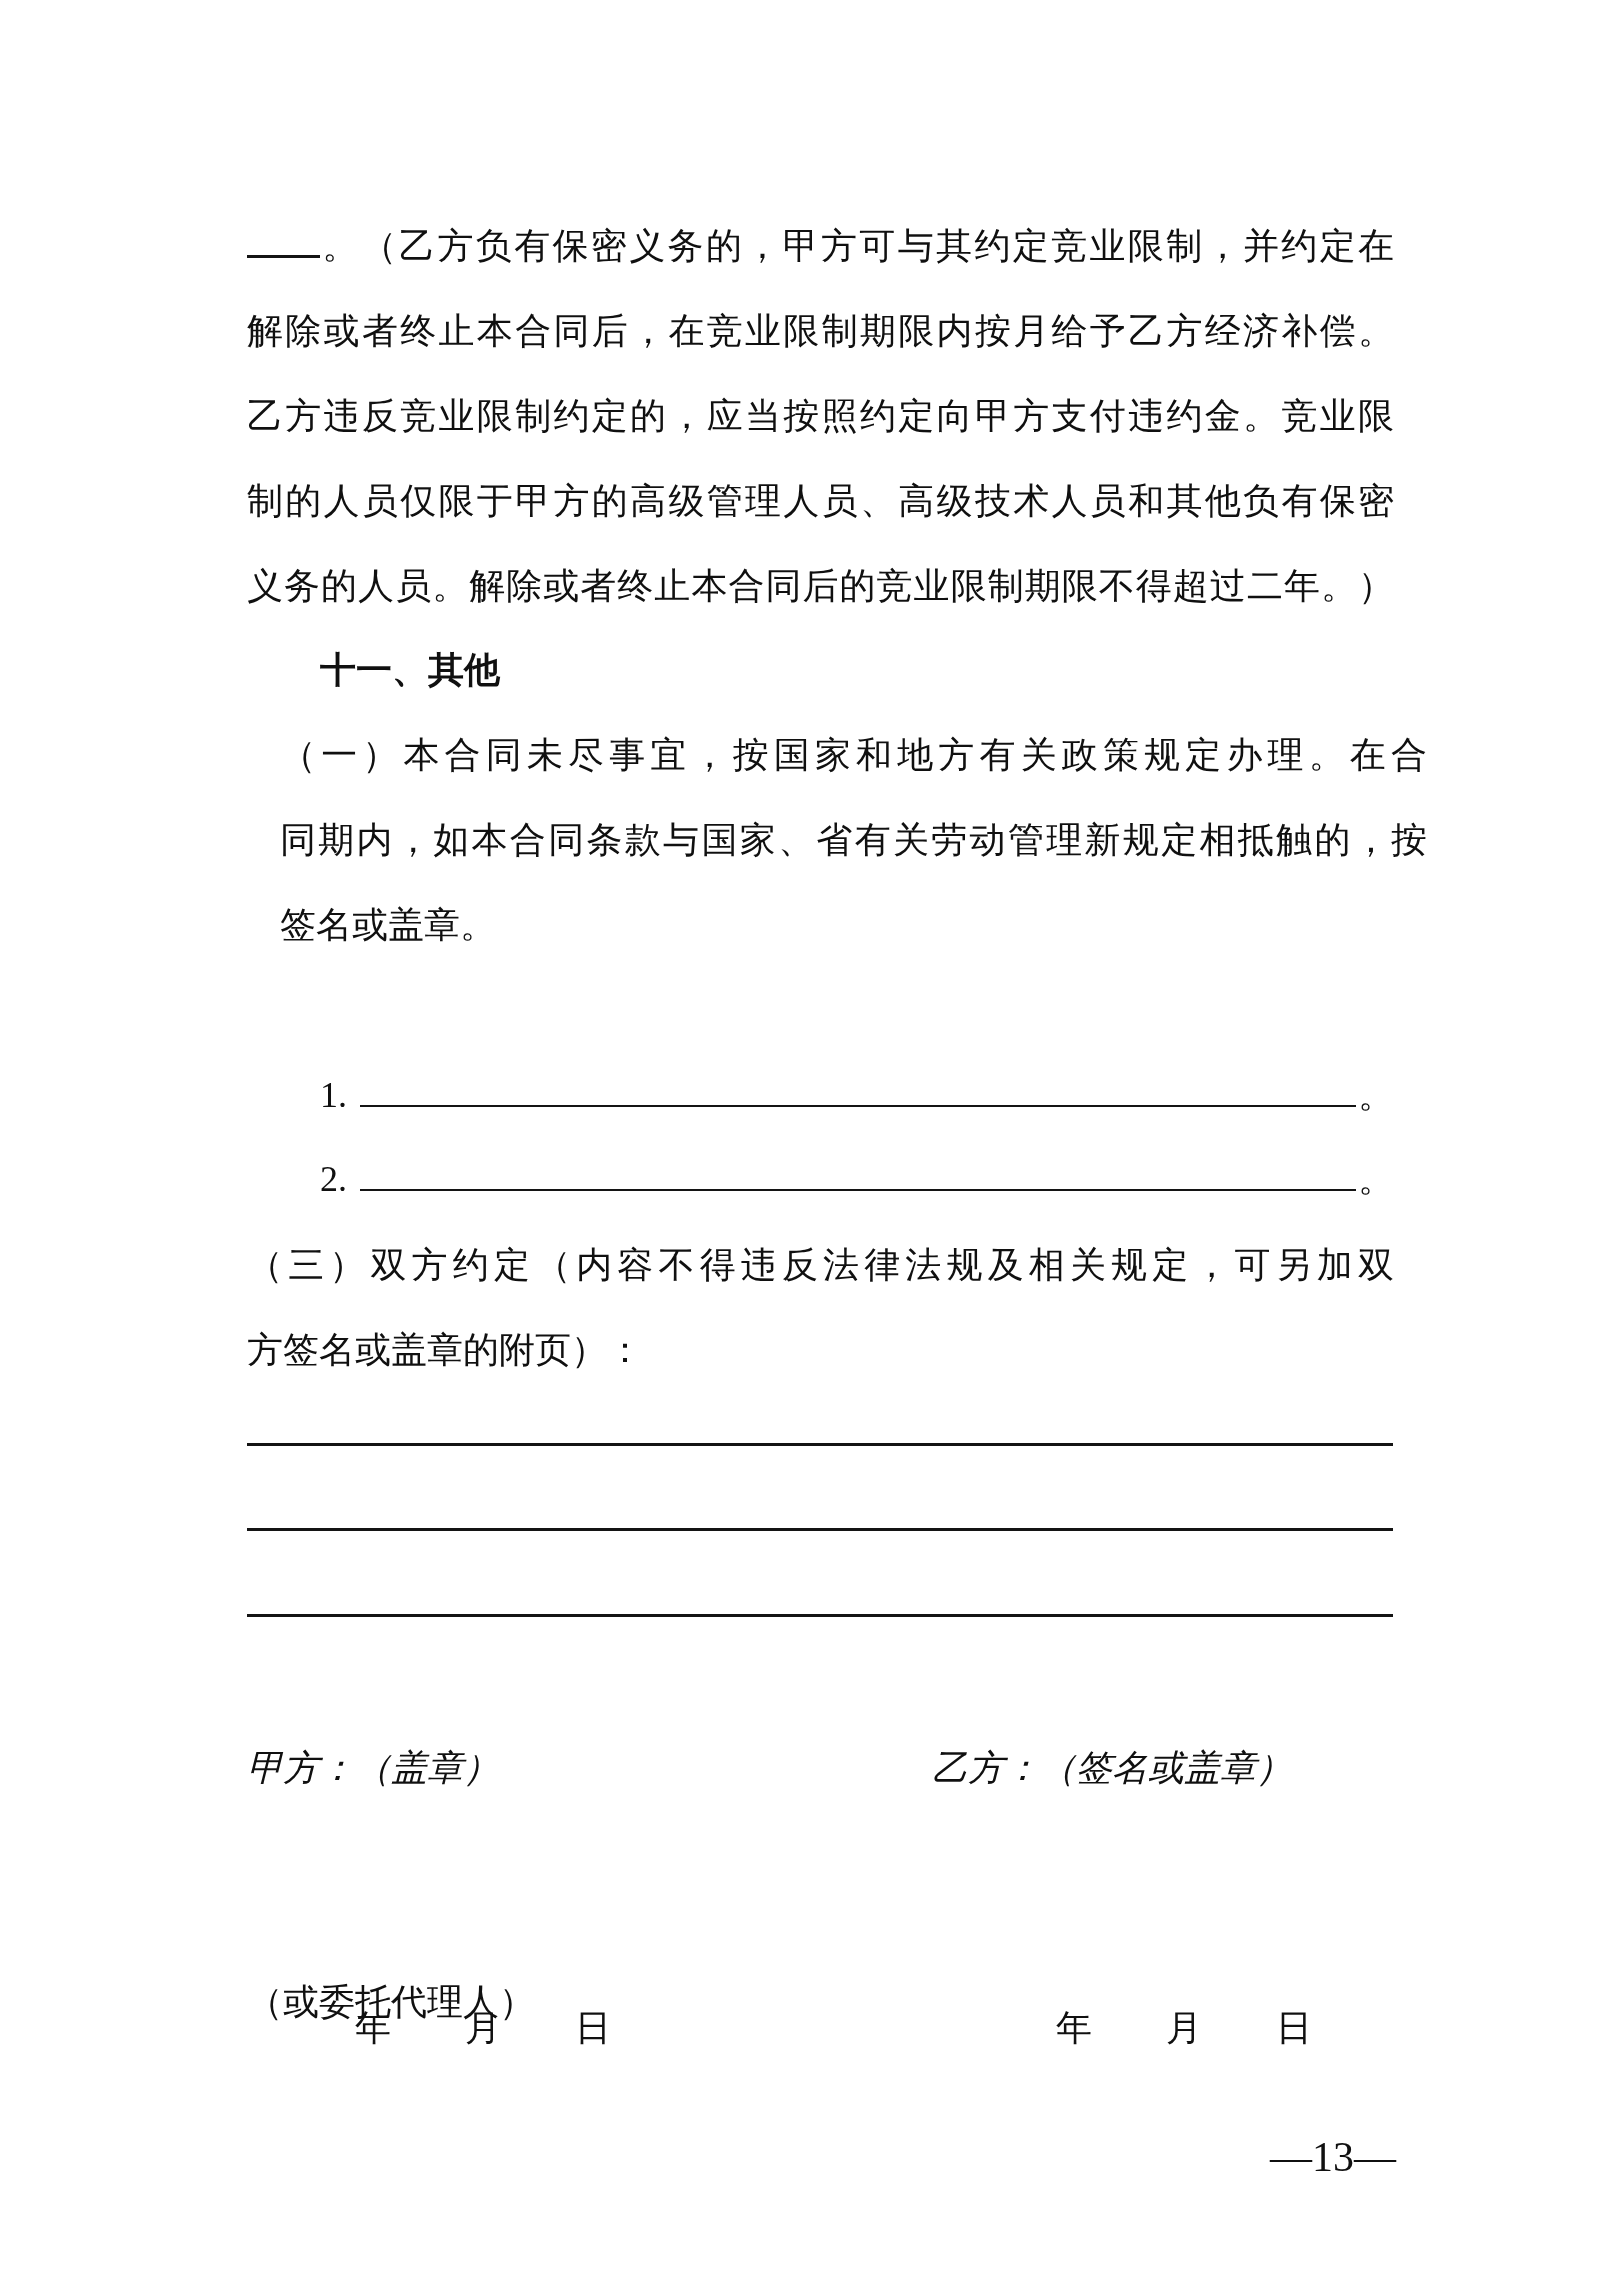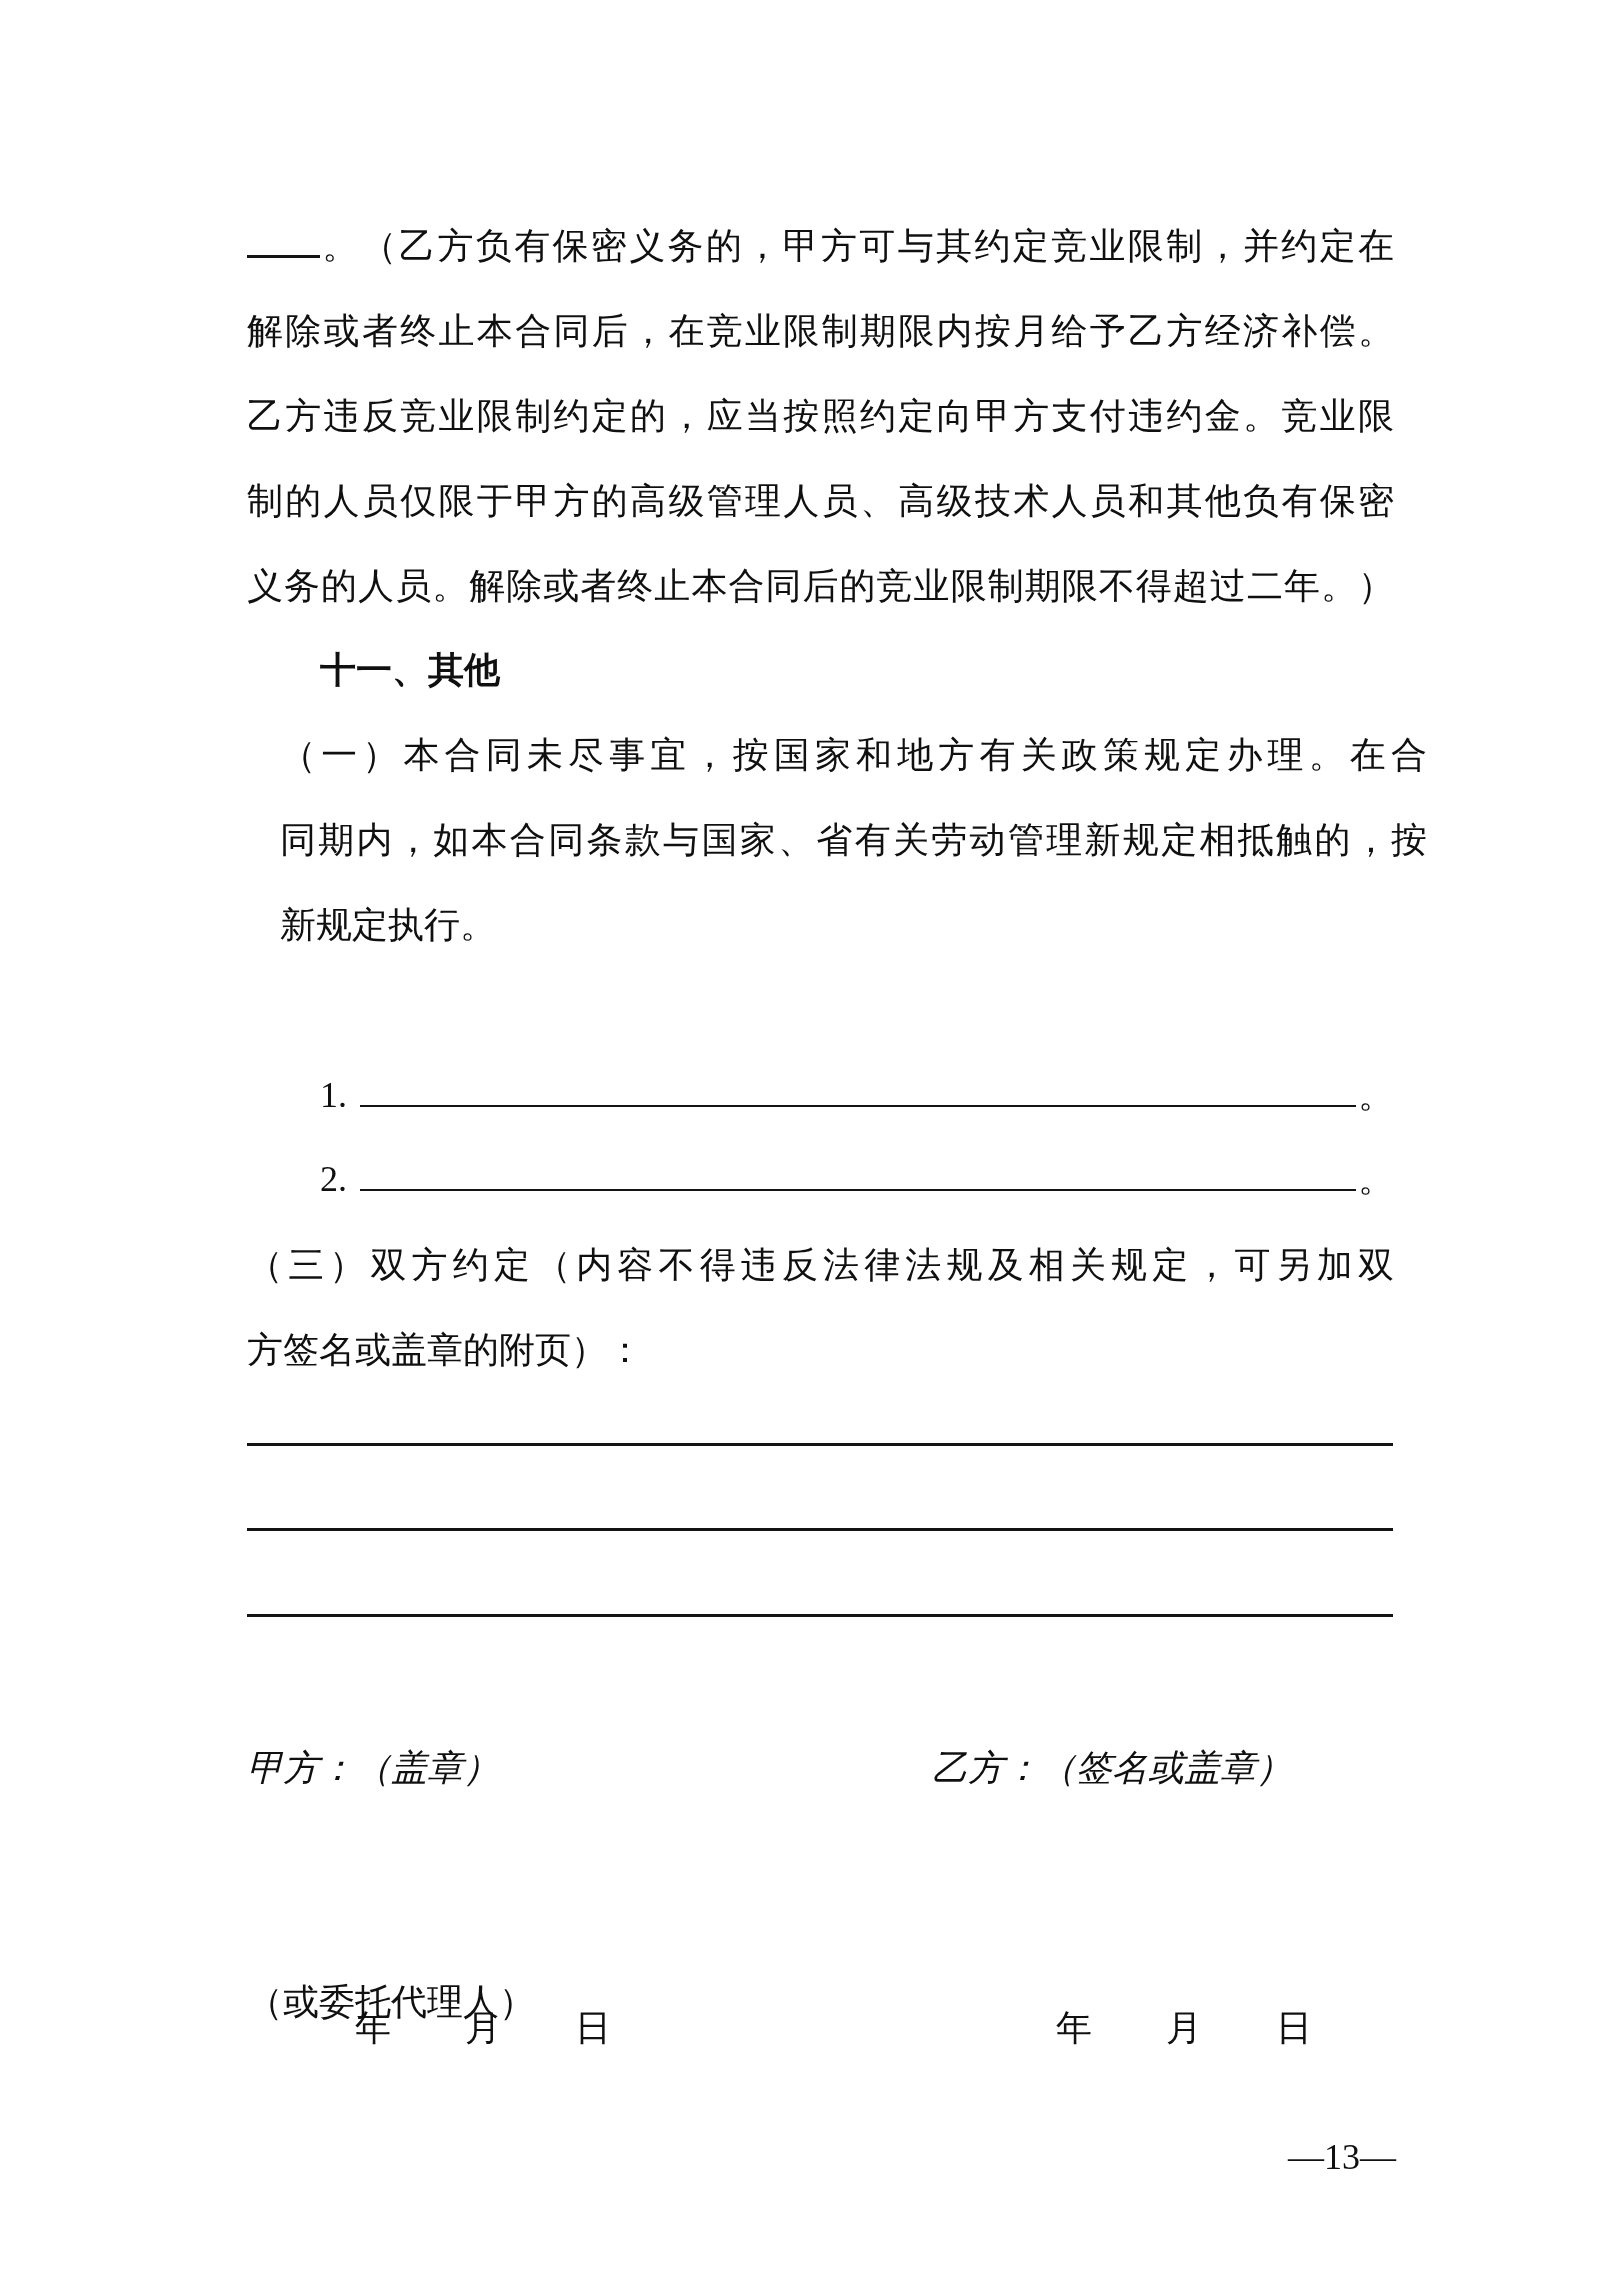--- a/index.html
+++ b/index.html
@@ -66,21 +66,21 @@
   .sig-left  { position:absolute; left:247px;  white-space:nowrap; }
   .sig-right { position:absolute; left:932px; white-space:nowrap; }
   .date-left  { position:absolute; left:355px;  white-space:nowrap; }
   .date-right { position:absolute; left:1056px; white-space:nowrap; }
   .date-ch { display:inline-block; margin-right:65px; }
   .date-ch:last-child { margin-right:0; }
   .pagenum {
     position:absolute;
     top:2115px;
     right:227px;
-    font-size:36px;
+    font-size:42px;
     line-height:85px;
     color:#101010;
     white-space:nowrap;
   }
 </style>
 </head>
 <body>
 
 <div class="page">
 
@@ -90,21 +90,21 @@
     <div class="line j">乙方违反竞业限制约定的，应当按照约定向甲方支付违约金。竞业限</div>
     <div class="line j">制的人员仅限于甲方的高级管理人员、高级技术人员和其他负有保密</div>
     <div class="line j">义务的人员。解除或者终止本合同后的竞业限制期限不得超过二年。）</div>
   </div>
 
   <div class="tb bold" style="top:628px; left:320px; width:1075px;">十一、其他</div>
 
   <div class="tb" style="top:713px;margin-left:33px;">
     <div class="line j">（一）本合同未尽事宜，按国家和地方有关政策规定办理。在合</div>
     <div class="line j">同期内，如本合同条款与国家、省有关劳动管理新规定相抵触的，按</div>
-    <div class="line">新规定执行。</div>
+    <div class="line">签名或盖章。</div>
   </div>
 
 
   <div class="tb" style="top:1053px;">
     <div class="line item-line">
       <span class="item-num">1.</span>
       <span class="item-uline"></span>
       <span class="item-suffix">。</span>
     </div>
   </div>

